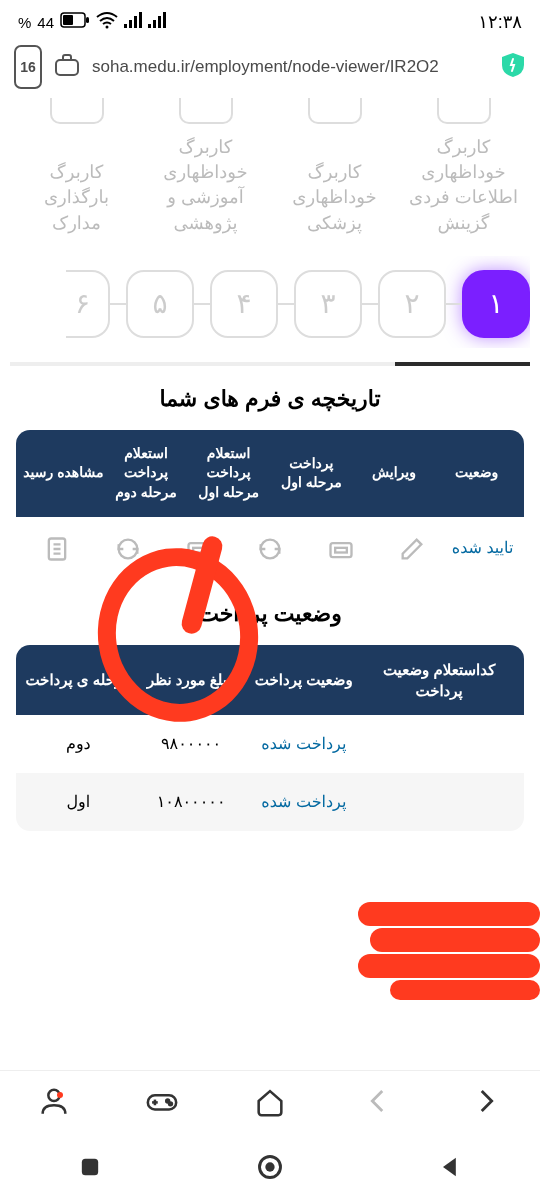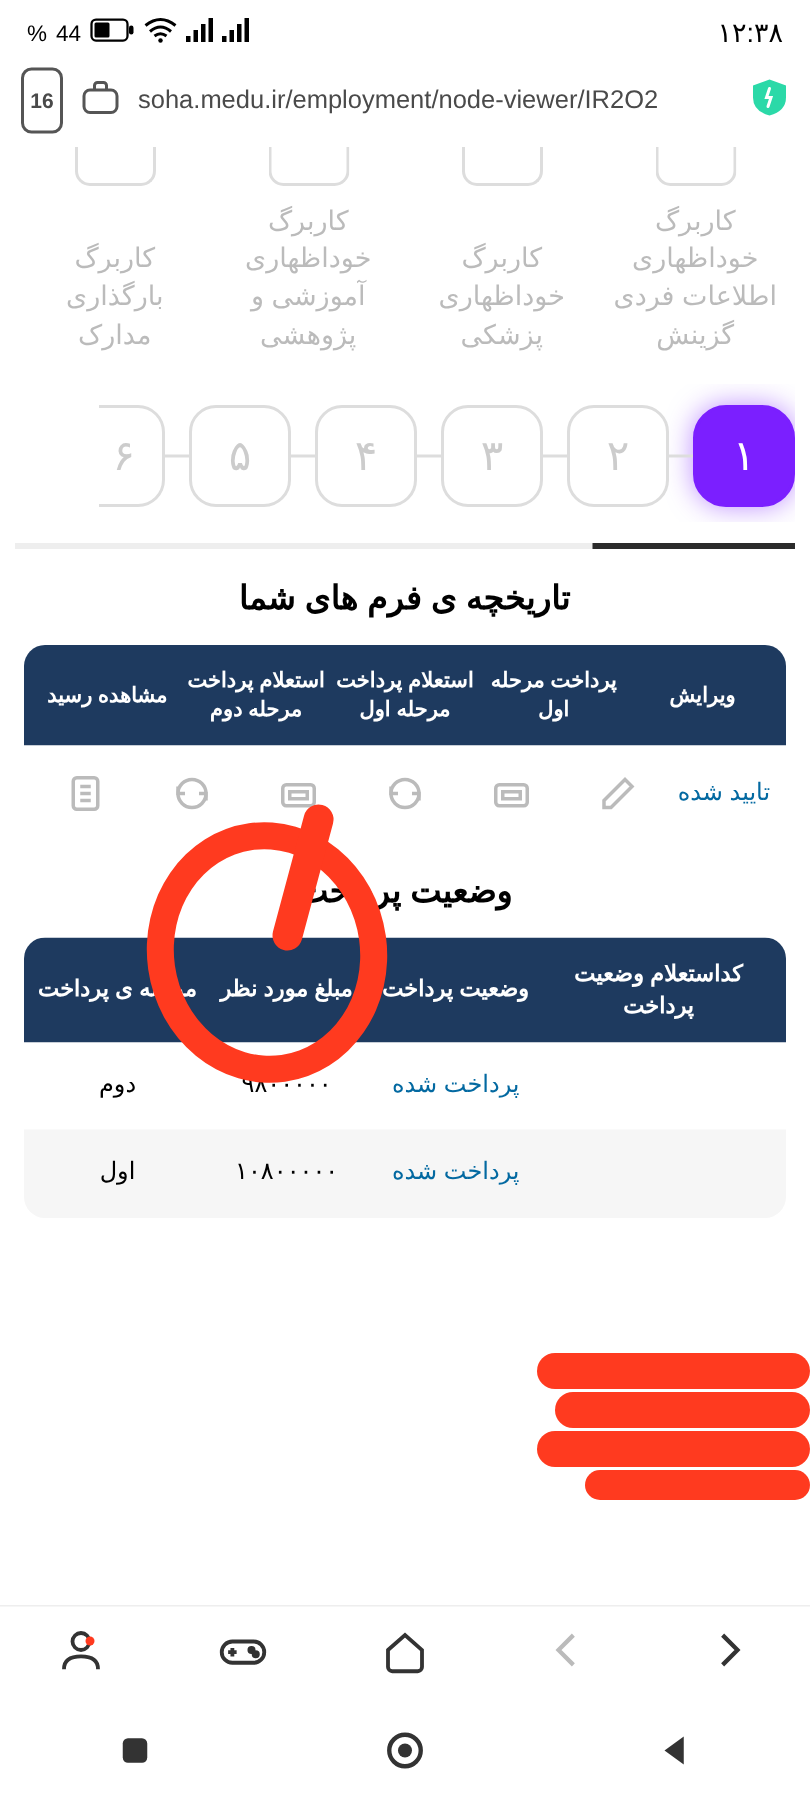--- a/index.html
+++ b/index.html
@@ -294,20 +294,21 @@
     <div class="step-line"></div>
     <div class="step-partial">۶</div>
   </div>
 
   <div class="progress-bar"></div>
 
   <div class="section-title">تاریخچه ی فرم های شما</div>
 
   <div class="table-wrap">
     <div class="thead">
+      <div>وضعیت</div>
       <div>ویرایش</div>
       <div>پرداخت مرحله اول</div>
       <div>استعلام پرداخت مرحله اول</div>
       <div>استعلام پرداخت مرحله دوم</div>
       <div>مشاهده رسید</div>
     </div>
     <div class="trow">
       <div class="status-ok">تایید شده</div>
       <div class="icon-cell">
           <svg viewBox="0 0 24 24" class="icon-gray">

